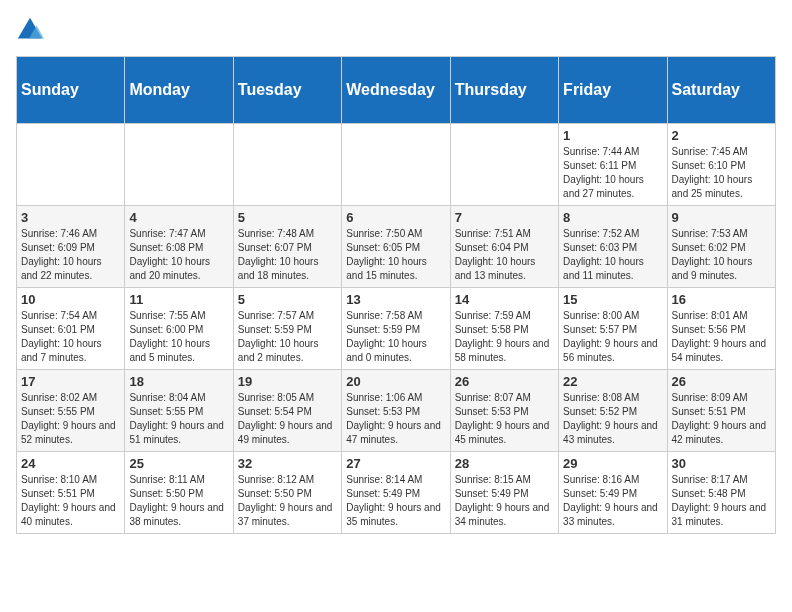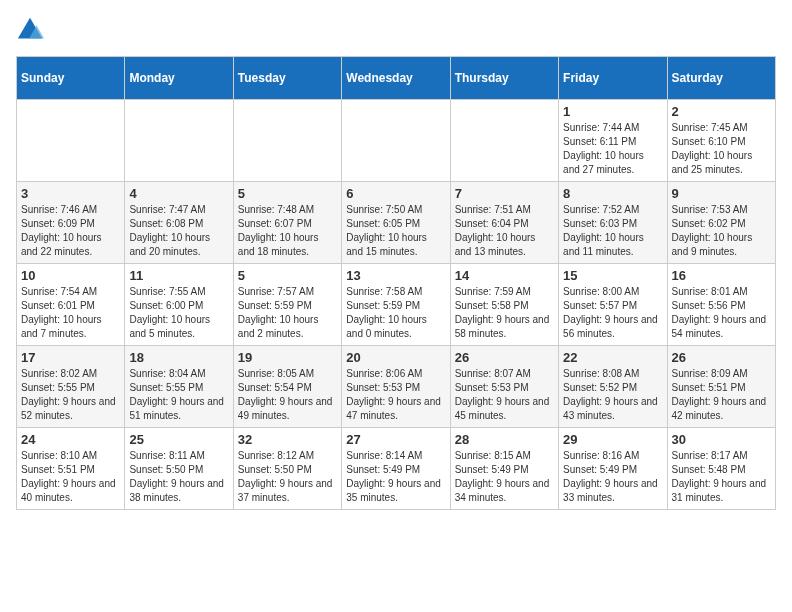--- a/index.html
+++ b/index.html
@@ -47,23 +47,23 @@
       color: #555;
     }
     .calendar-table {
       width: 100%;
       border-collapse: collapse;
       table-layout: fixed;
     }
     .calendar-table th {
       background-color: #1a6fbd;
       color: #fff;
-      font-size: 12px;
+      font-size: 16px;
       font-weight: bold;
-      padding: 14px 4px;
+      padding: 24px 4px;
       text-align: left;
       border: 1px solid #ccc;
     }
     .calendar-table td {
       border: 1px solid #ccc;
       vertical-align: top;
       padding: 4px;
       font-size: 10px;
       color: #333;
       height: 80px;
@@ -240,21 +240,21 @@
 Daylight: 9 hours and 51 minutes.</div>
         </td>
         <td>
           <div class="day-number">19</div>
           <div class="day-info">Sunrise: 8:05 AM
 Sunset: 5:54 PM
 Daylight: 9 hours and 49 minutes.</div>
         </td>
         <td>
           <div class="day-number">20</div>
-          <div class="day-info">Sunrise: 8:06 AM
+          <div class="day-info">Sunrise: 1:06 AM
 Sunset: 5:53 PM
 Daylight: 9 hours and 47 minutes.</div>
         </td>
         <td>
           <div class="day-number">26</div>
           <div class="day-info">Sunrise: 8:07 AM
 Sunset: 5:53 PM
 Daylight: 9 hours and 45 minutes.</div>
         </td>
         <td>

